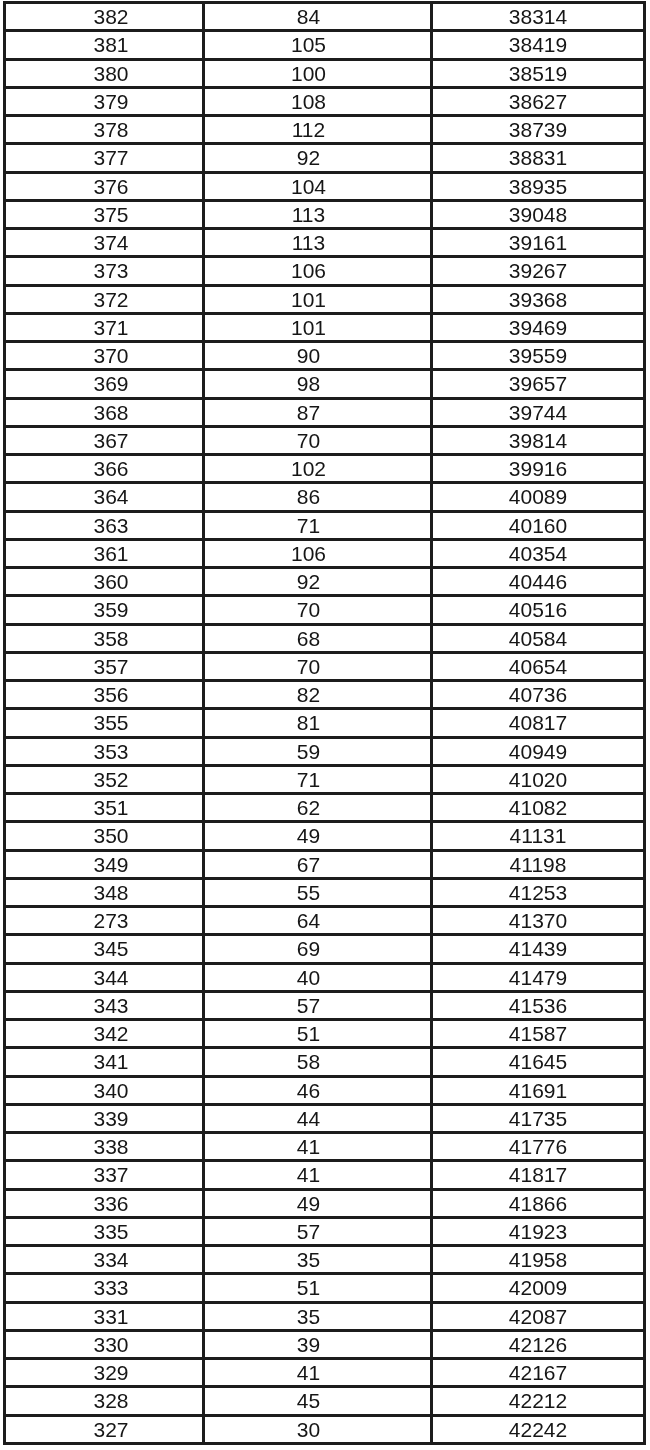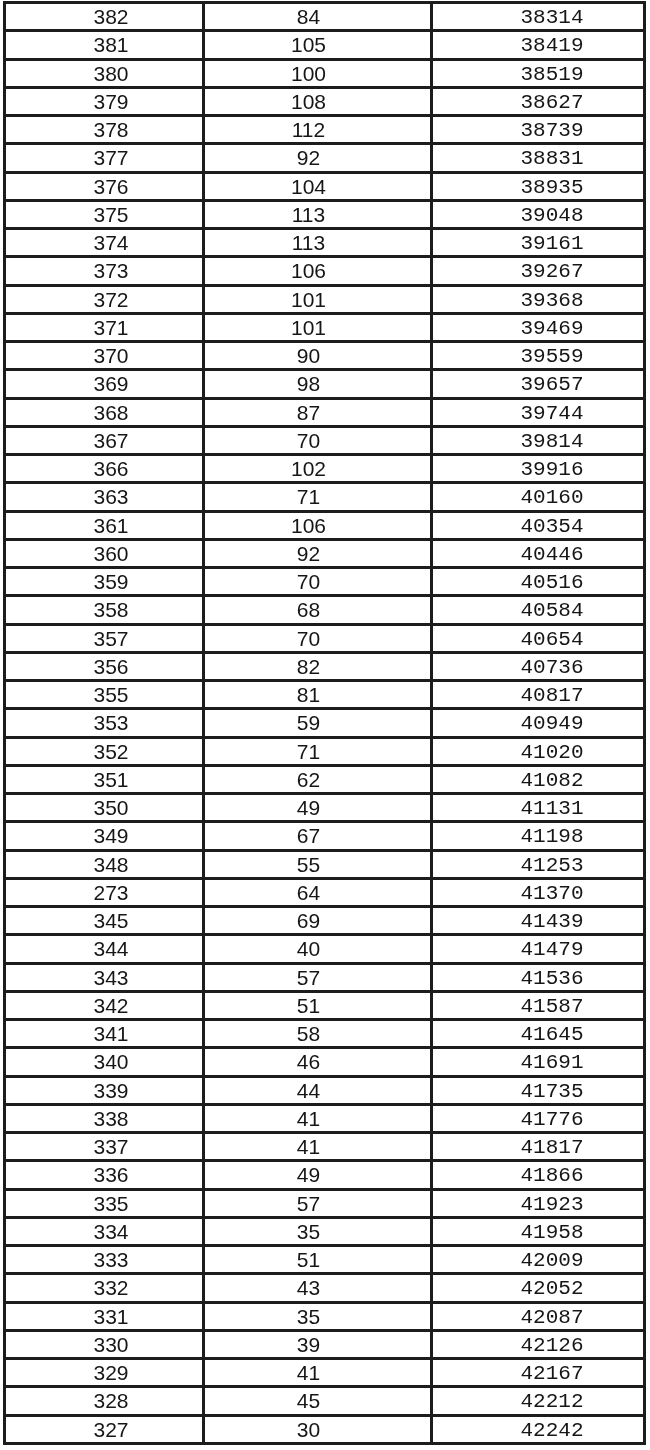--- a/index.html
+++ b/index.html
@@ -42,21 +42,21 @@
     line-height: 1;
     overflow: hidden;
   }
   table.score-table tr {
     height: calc(1444px / 56);
   }
   
   td .v { position: relative; display: inline-block; }
   td.c0 .v { left: 7px; }
   td.c1 .v { left: -9px; }
-  td.c2 .v { left: 14px; font-family: Liberation Mono, monospace; }
+  td.c2 .v { left: 0; }
 </style>
 </head>
 <body>
 
 <div class="page">
   <table class="score-table">
     <colgroup>
       <col style="width: 199px;">
       <col style="width: 228px;">
       <col style="width: 213px;">
@@ -141,20 +141,25 @@
           <td class="c0"><span class="v">367</span></td>
           <td class="c1"><span class="v">70</span></td>
           <td class="c2"><span class="v">39814</span></td>
         </tr>
         <tr>
           <td class="c0"><span class="v">366</span></td>
           <td class="c1"><span class="v">102</span></td>
           <td class="c2"><span class="v">39916</span></td>
         </tr>
         <tr>
+          <td class="c0"><span class="v">364</span></td>
+          <td class="c1"><span class="v">86</span></td>
+          <td class="c2"><span class="v">40089</span></td>
+        </tr>
+        <tr>
           <td class="c0"><span class="v">363</span></td>
           <td class="c1"><span class="v">71</span></td>
           <td class="c2"><span class="v">40160</span></td>
         </tr>
         <tr>
           <td class="c0"><span class="v">361</span></td>
           <td class="c1"><span class="v">106</span></td>
           <td class="c2"><span class="v">40354</span></td>
         </tr>
         <tr>
@@ -279,25 +284,20 @@
         </tr>
         <tr>
           <td class="c0"><span class="v">334</span></td>
           <td class="c1"><span class="v">35</span></td>
           <td class="c2"><span class="v">41958</span></td>
         </tr>
         <tr>
           <td class="c0"><span class="v">333</span></td>
           <td class="c1"><span class="v">51</span></td>
           <td class="c2"><span class="v">42009</span></td>
-        </tr>
-        <tr>
-          <td class="c0"><span class="v">332</span></td>
-          <td class="c1"><span class="v">43</span></td>
-          <td class="c2"><span class="v">42052</span></td>
         </tr>
         <tr>
           <td class="c0"><span class="v">331</span></td>
           <td class="c1"><span class="v">35</span></td>
           <td class="c2"><span class="v">42087</span></td>
         </tr>
         <tr>
           <td class="c0"><span class="v">330</span></td>
           <td class="c1"><span class="v">39</span></td>
           <td class="c2"><span class="v">42126</span></td>

